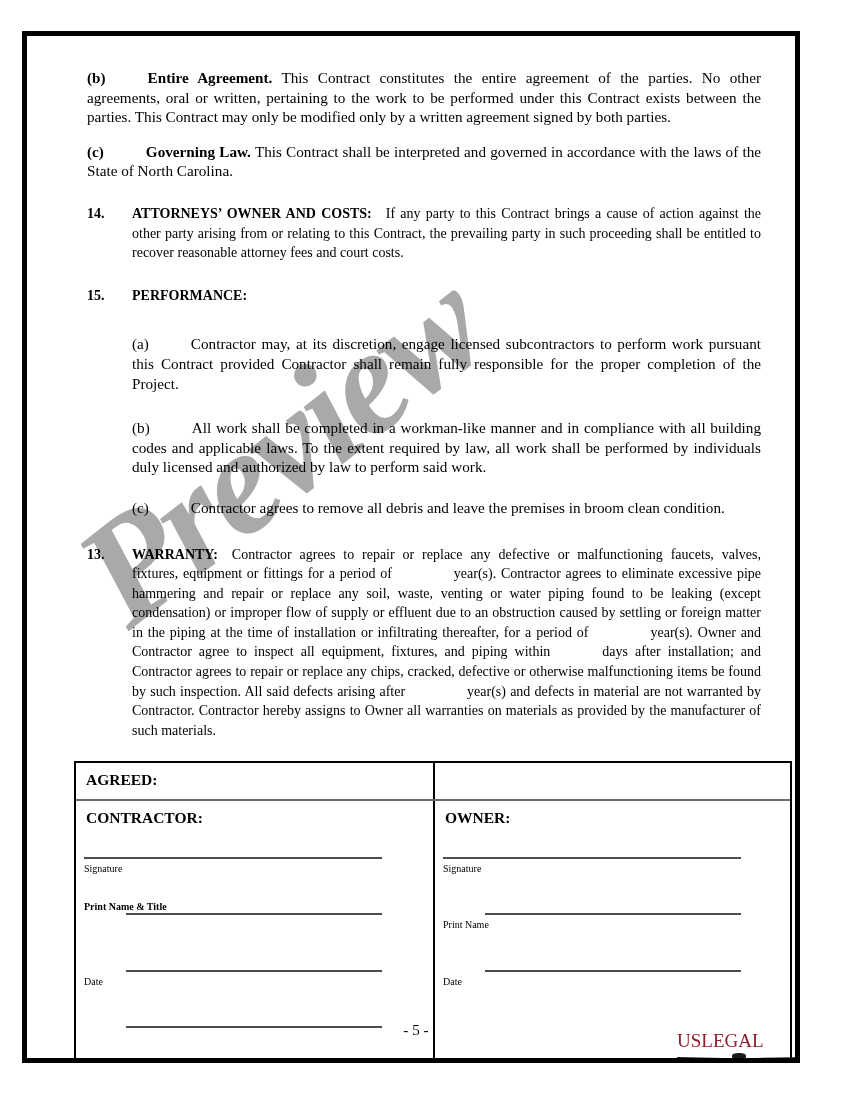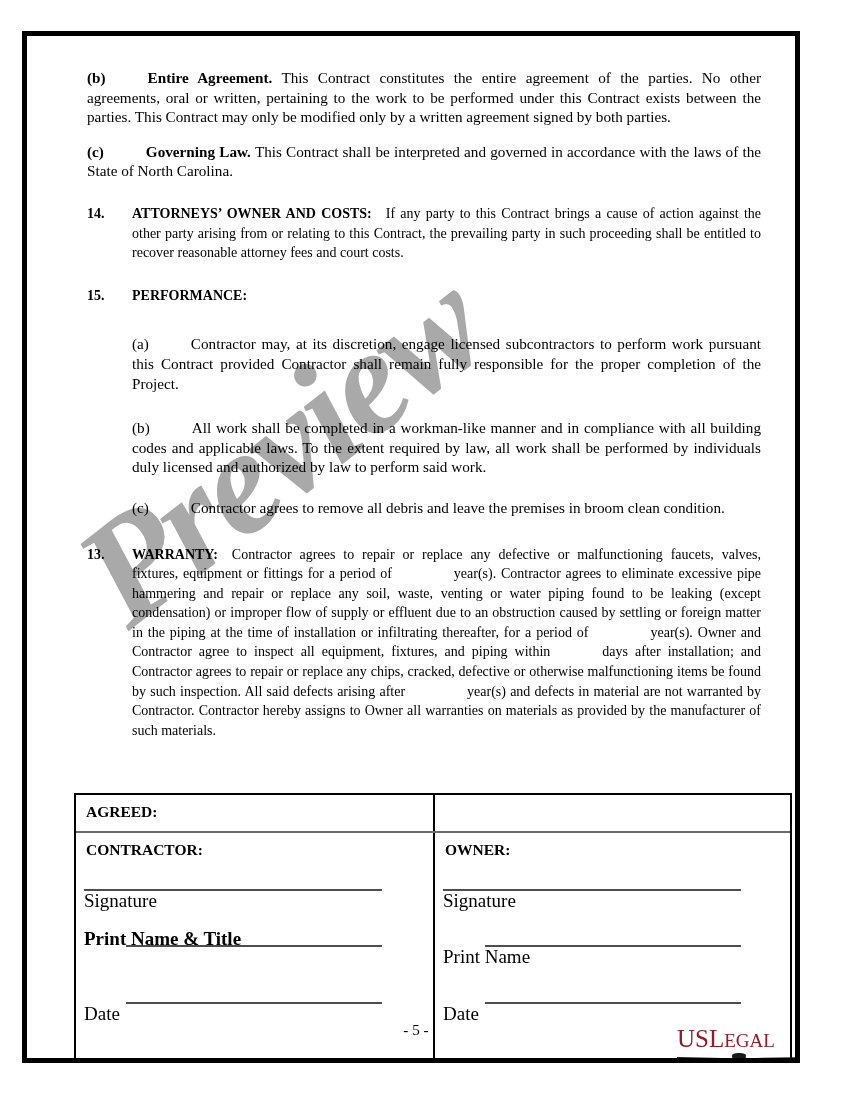--- a/index.html
+++ b/index.html
@@ -120,21 +120,20 @@
   
   #sig-table {
     position: absolute;
     left: 47px;
     top: 725px;
     width: 718px;
     border: 2px solid #000000;
     box-sizing: border-box;
     z-index: 10;
     background: transparent;
-    margin-top: 32px;
   }
   .sig-row {
     display: flex;
   }
   .sig-row.row-top {
     border-bottom: 2px solid #6b6b6b;
   }
   .sig-cell {
     box-sizing: border-box;
     position: relative;
@@ -159,21 +158,21 @@
   .sig-body {
     height: 236px;
     position: relative;
   }
   .sig-line {
     position: absolute;
     border-bottom: 2px solid #4d4d4d;
   }
   .sig-label {
     position: absolute;
-    font-size: 19px;
+    font-size: 10px;
     line-height: 18px;
     color: #000;
   }
 
   
   #page-number {
     position: absolute;
     left: 0;
     top: 985px;
     width: 778px;
@@ -190,21 +189,21 @@
     z-index: 12;
   }
   .logo-word {
     font-family: "Liberation Serif", "DejaVu Serif", serif;
     font-size: 25px;
     color: #8f1d2a;
     line-height: 25px;
     letter-spacing: 0px;
     white-space: nowrap;
   }
-  .logo-word .cap { font-size: 25px; }
+  .logo-word .cap { font-size: 19px; }
   .logo-word .sml { font-size: 19px; }
   .logo-bird {
     position: relative;
     height: 13px;
     margin-top: -1px;
   }
   .logo-bird .wing {
     position: absolute;
     top: 5px;
     height: 0;

